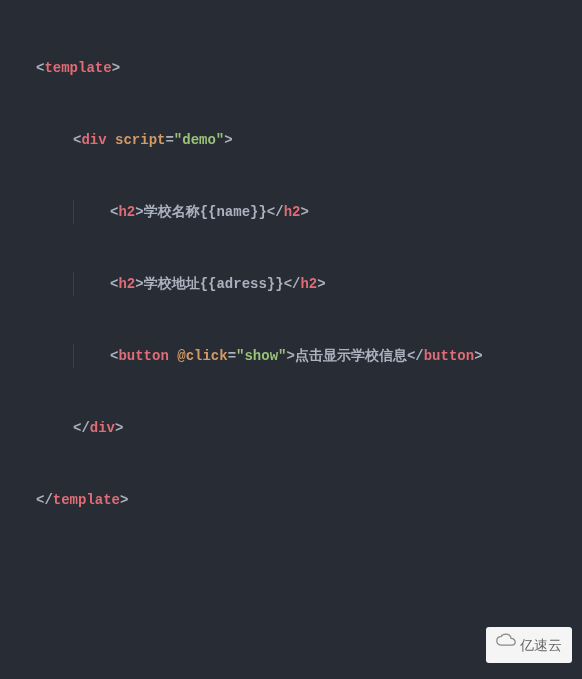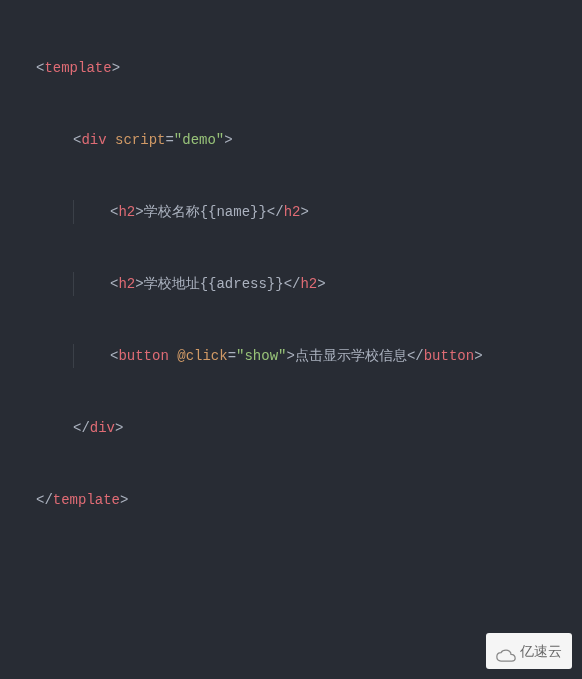--- a/index.html
+++ b/index.html
@@ -37,38 +37,39 @@
     }
     .code {
       flex: 1;
       padding-top: 8px;
       padding-left: 16px;
       white-space: pre;
     }
     .code-line {
       height: 24px;
       position: relative;
+      font-weight: bold;
     }
     .tag-bracket { color: #abb2bf; }
     .tag-name { color: #e06c75; }
     .attr-name { color: #d19a66; }
     .attr-value { color: #98c379; }
     .punctuation { color: #abb2bf; }
     .text-white { color: #abb2bf; }
     .watermark {
       position: absolute;
-      bottom: 10px;
+      bottom: 16px;
       right: 10px;
       background-color: #f5f5f5;
       color: #666;
       padding: 6px 10px;
       font-size: 14px;
       border-radius: 3px;
       display: flex;
-      align-items: flex-end;
+      align-items: flex-start;
       gap: 4px;
       font-family: sans-serif;
     }
     .watermark-icon {
       width: 20px;
       height: 14px;
     }
     .ind {
       display: inline-block;
       border-left: 1px solid #3b4048;

